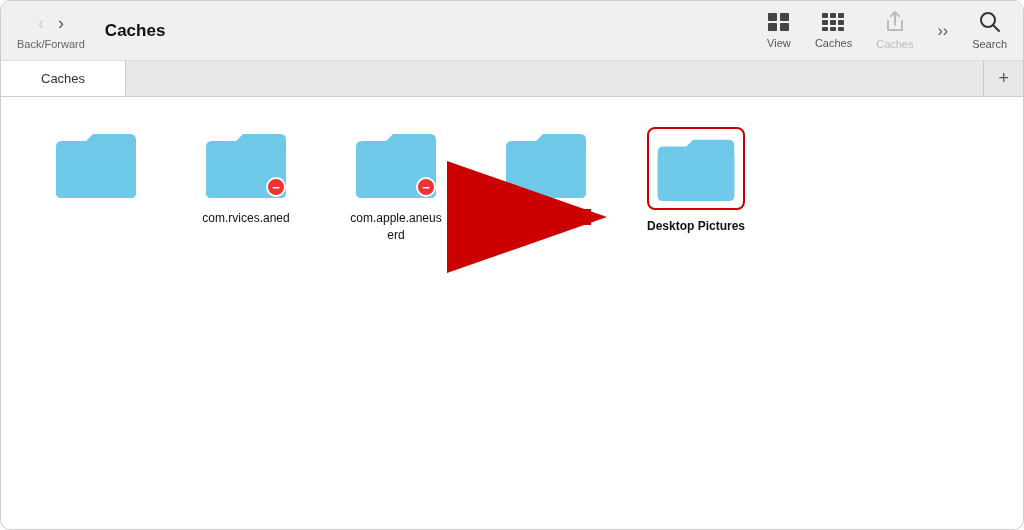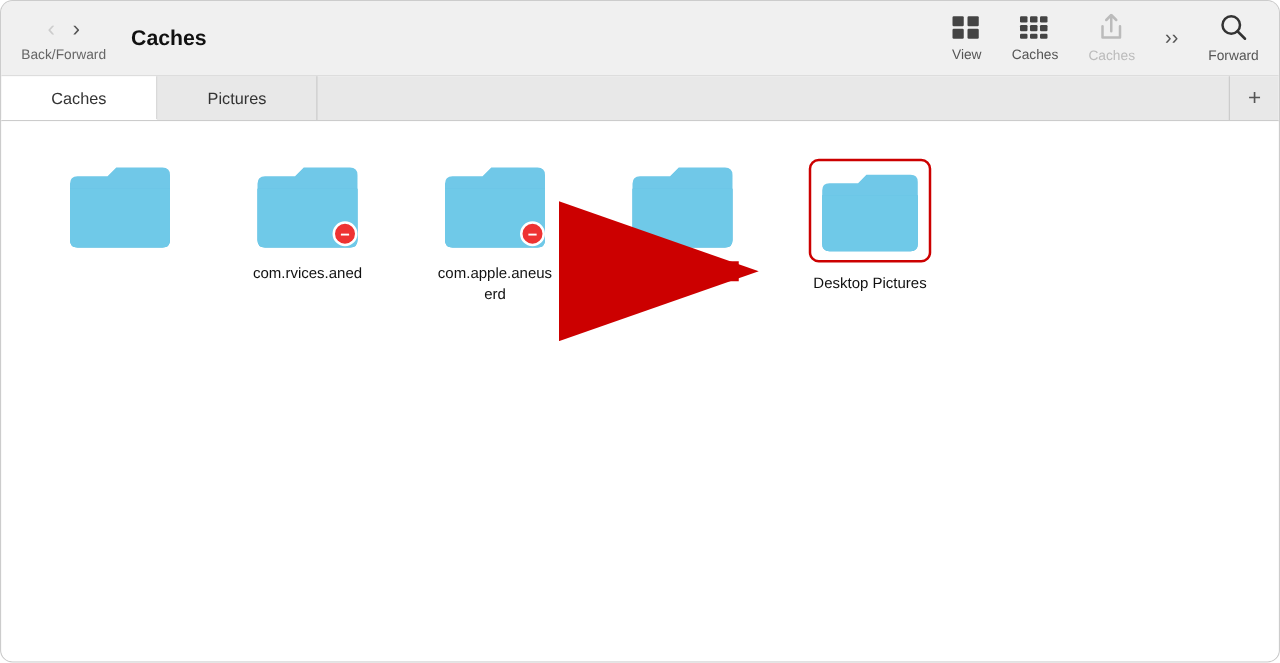--- a/index.html
+++ b/index.html
@@ -272,32 +272,29 @@
       <span class="toolbar-action-icon" style="font-size:16px; color:#555;">››</span>
     </button>
 
     <button class="toolbar-action">
       <span class="toolbar-action-icon">
         <svg width="22" height="22" viewBox="0 0 22 22" fill="none" xmlns="http://www.w3.org/2000/svg">
           <circle cx="9" cy="9" r="7" stroke="#333" stroke-width="2" fill="none"></circle>
           <line x1="14" y1="14" x2="20" y2="20" stroke="#333" stroke-width="2" stroke-linecap="round"></line>
         </svg>
       </span>
-      <span class="toolbar-action-label">Forward</span>
+      <span class="toolbar-action-label">Search</span>
     </button>
   </div>
 </div>
 
 <div class="tabs">
   <div class="tab active">
     <span>Caches</span>
   </div>
-  <div class="tab inactive">
-    <span>Pictures</span>
-  </div>
   <div class="tab-add">
     <span>+</span>
   </div>
 </div>
 
 <div class="file-area-wrapper" style="position:relative;">
   <div class="file-area">
 
     <div class="folder-item">
       <div class="folder-icon-wrap">
@@ -336,21 +333,21 @@
     <div class="folder-item">
       <div class="folder-icon-wrap">
         <svg class="folder-svg" viewBox="0 0 90 75" fill="none" xmlns="http://www.w3.org/2000/svg">
           <path d="M5 20 Q5 14 11 14 L35 14 L42 7 L79 7 Q85 7 85 13 L85 65 Q85 71 79 71 L11 71 Q5 71 5 65 Z" fill="#70C8E8"></path>
           <path d="M5 24 L85 24 L85 65 Q85 71 79 71 L11 71 Q5 71 5 65 Z" fill="#5AB8DC"></path>
           <path d="M5 24 L5 65 Q5 71 11 71 L79 71 Q85 71 85 65 L85 24 Z" fill="#7DD4F0" opacity="0.6"></path>
         </svg>
       </div>
     </div>
 
-    <div class="folder-item selected" style="position:relative;">
+    <div class="folder-item selected" style="position:relative;font-weight:bold;">
       <div class="folder-icon-wrap" style="border: 2.5px solid #cc0000; border-radius: 8px; padding: 4px; width:98px; height:83px;">
         <svg viewBox="0 0 90 75" fill="none" xmlns="http://www.w3.org/2000/svg" style="width:86px;height:72px;">
           <path d="M5 20 Q5 14 11 14 L35 14 L42 7 L79 7 Q85 7 85 13 L85 65 Q85 71 79 71 L11 71 Q5 71 5 65 Z" fill="#70C8E8"></path>
           <path d="M5 24 L85 24 L85 65 Q85 71 79 71 L11 71 Q5 71 5 65 Z" fill="#5AB8DC"></path>
           <path d="M5 24 L5 65 Q5 71 11 71 L79 71 Q85 71 85 65 L85 24 Z" fill="#7DD4F0" opacity="0.6"></path>
         </svg>
       </div>
       <span class="folder-name">Desktop Pictures</span>
     </div>
 

